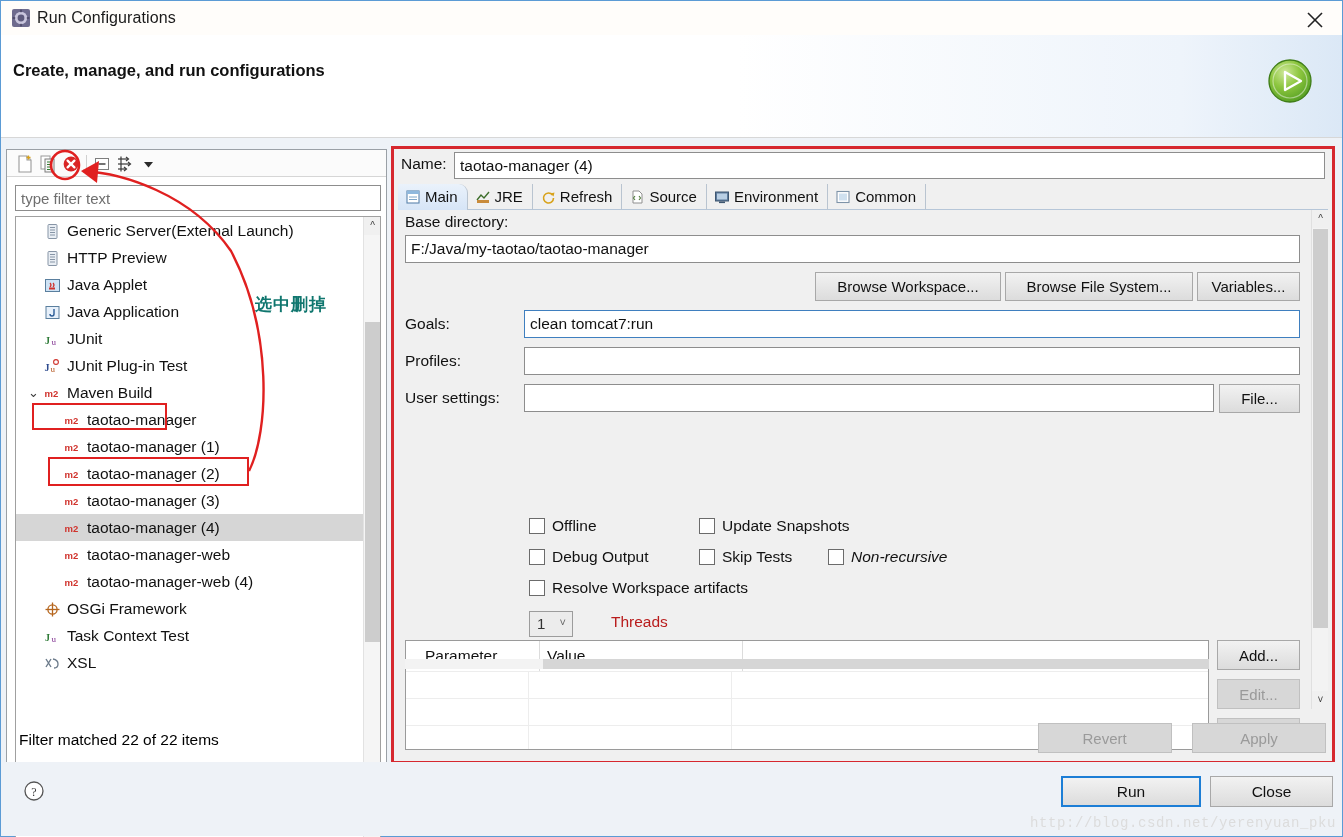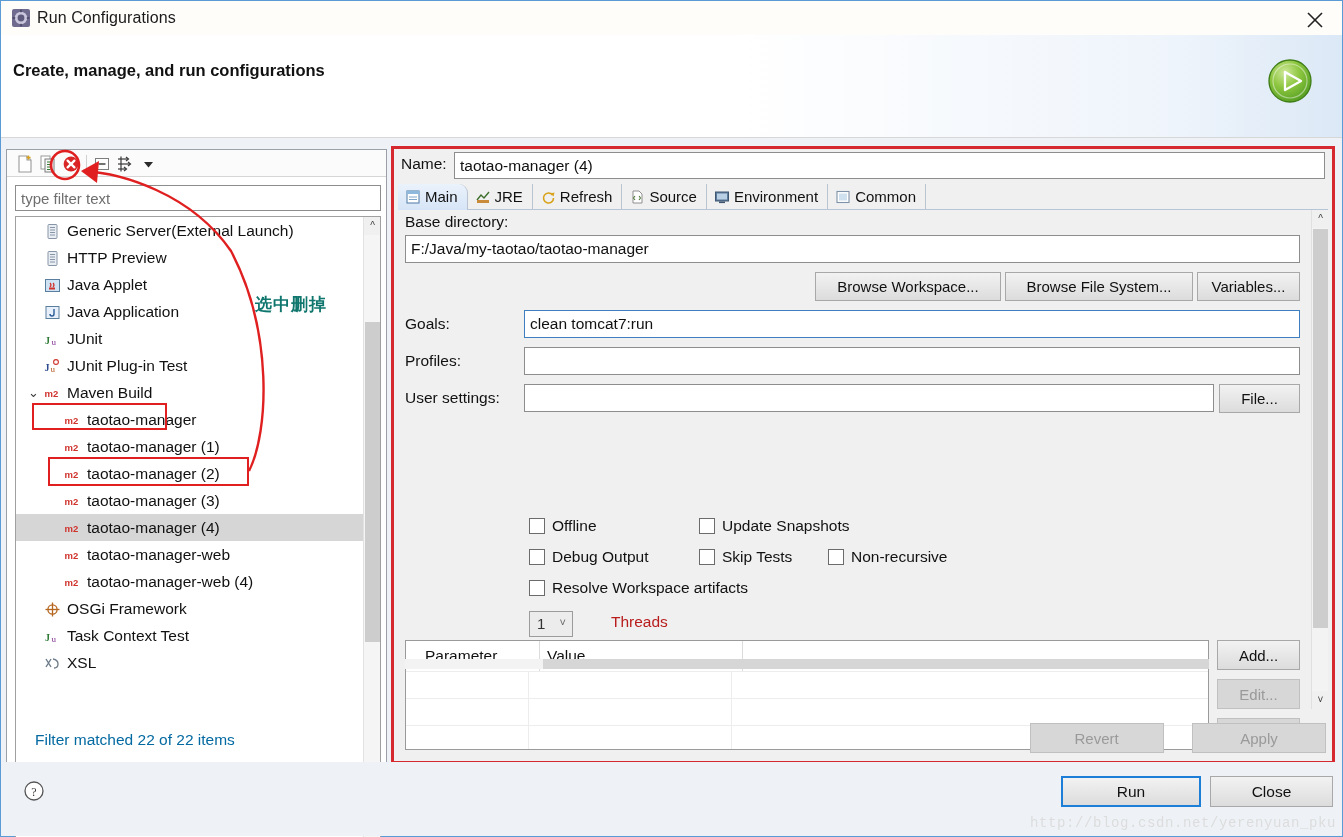--- a/index.html
+++ b/index.html
@@ -134,21 +134,21 @@
   #tree-sb-up { top: 0; }
   #tree-sb-thumb {
     position: absolute; left: 1px; width: 15px;
     top: 105px; height: 320px;
     background: #cdcdcd; cursor: pointer;
   }
 
   #filter-status {
     position: absolute; left: 8px; bottom: 8px;
     width: 424px; height: 30px; line-height: 30px;
-    font-size: 15.5px; color: #0369a1; padding-left: 20px;
+    font-size: 15.5px; color: #000000; padding-left: 4px;
     border-top: 0px;
   }
 
   
   #anno-text {
     position: absolute; left: 254px; top: 292px;
     font-size: 17px; font-weight: bold; color: #0f766e;
     font-family: "DejaVu Sans", sans-serif;
     letter-spacing: 1px;
   }
@@ -557,21 +557,21 @@
         </div>
         <div class="cb-row" style="left:301px; top:307px;">
           <span class="cbx"></span><span class="cb-lab">Update Snapshots</span>
         </div>
         <div class="cb-row" style="left:131px; top:338px;">
           <span class="cbx"></span><span class="cb-lab">Debug Output</span>
         </div>
         <div class="cb-row" style="left:301px; top:338px;">
           <span class="cbx"></span><span class="cb-lab">Skip Tests</span>
         </div>
-        <div class="cb-row" style="left:430px; top:338px;">
+        <div class="cb-row" style="left:430px; top:338px;font-style:italic;">
           <span class="cbx"></span><span class="cb-lab">Non-recursive</span>
         </div>
         <div class="cb-row" style="left:131px; top:369px;">
           <span class="cbx"></span><span class="cb-lab">Resolve Workspace artifacts</span>
         </div>
 
         <div id="threads-select">
           <span class="tsv">1</span>
           <span class="tsc">˅</span>
         </div>
@@ -599,21 +599,21 @@
         </div>
       </div>
 
       <div id="form-sb">
         <div class="sb-arrow" style="top:0">^</div>
         <div id="form-sb-thumb"></div>
         <div class="sb-arrow" style="bottom:0">˅</div>
       </div>
 
       <div id="revert-apply">
-        <button class="btn disabled" style="position:relative; display:inline-block; width:134px; height:30px; margin-right:24px;">Revert</button>
+        <button class="btn disabled" style="position:relative; display:inline-block; width:134px; height:30px; margin-right:16px;">Revert</button>
         <button class="btn disabled" style="position:relative; display:inline-block; width:134px; height:30px;">Apply</button>
       </div>
     </div>
 
     <div id="bottom-bar">
       <span id="help-icon">
         <svg width="22" height="22" viewBox="0 0 22 22">
           <circle cx="11" cy="11" r="9" fill="#fff" stroke="#555" stroke-width="1.3"></circle>
           <text x="11" y="15.6" font-size="12" text-anchor="middle" fill="#333" font-family="Liberation Serif, serif">?</text>
         </svg>

